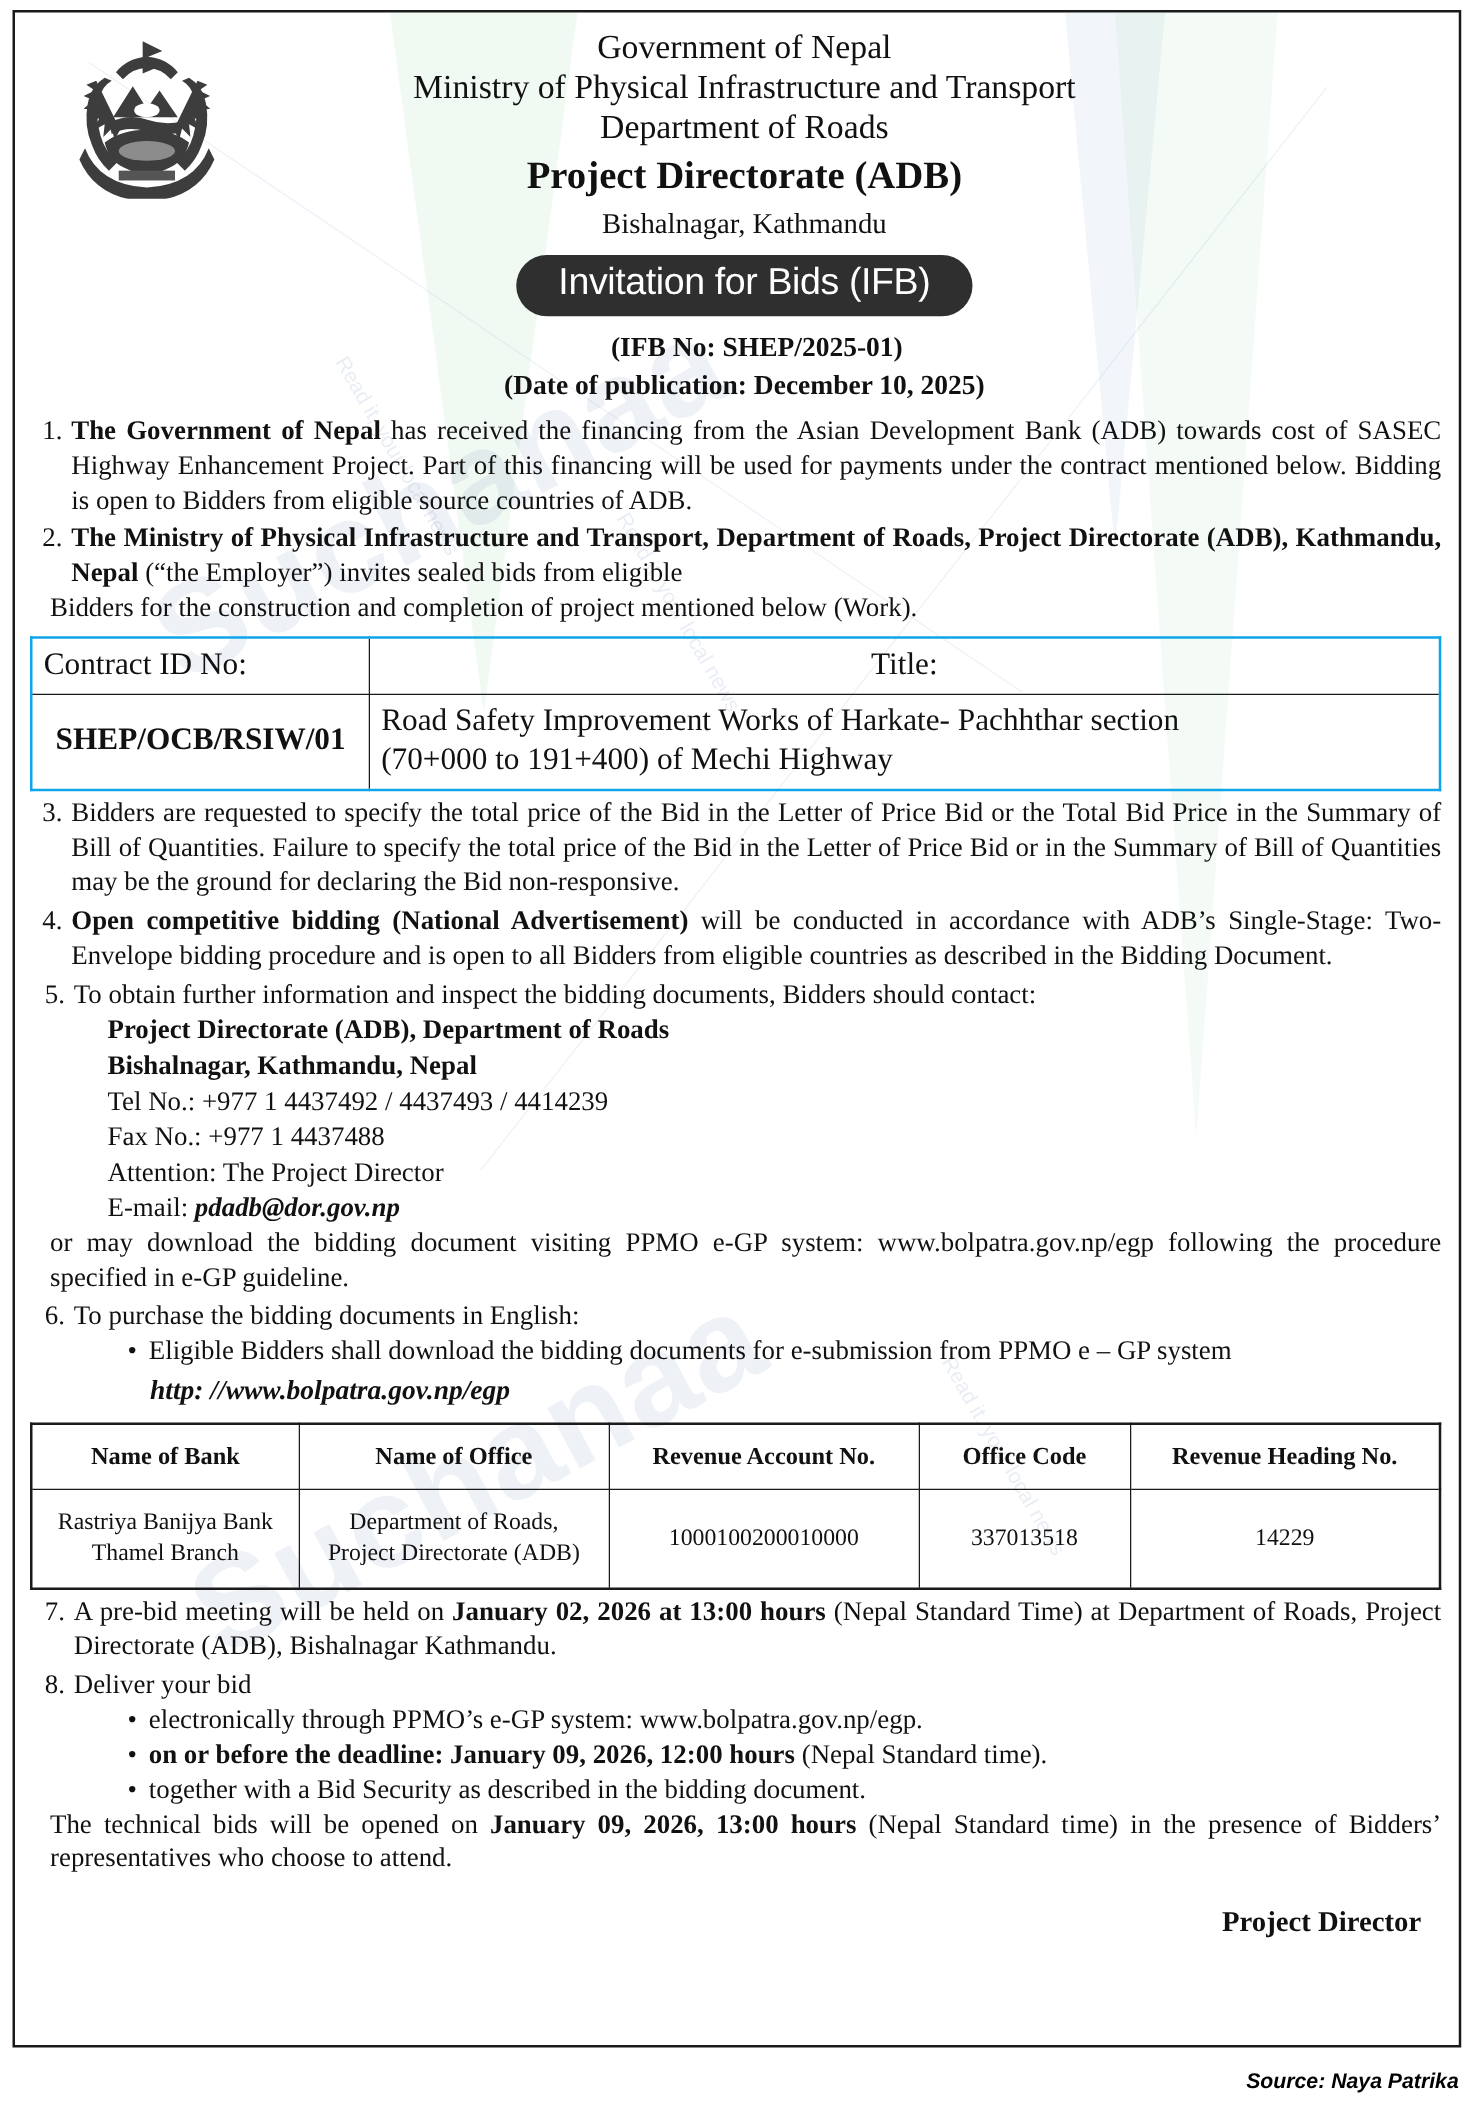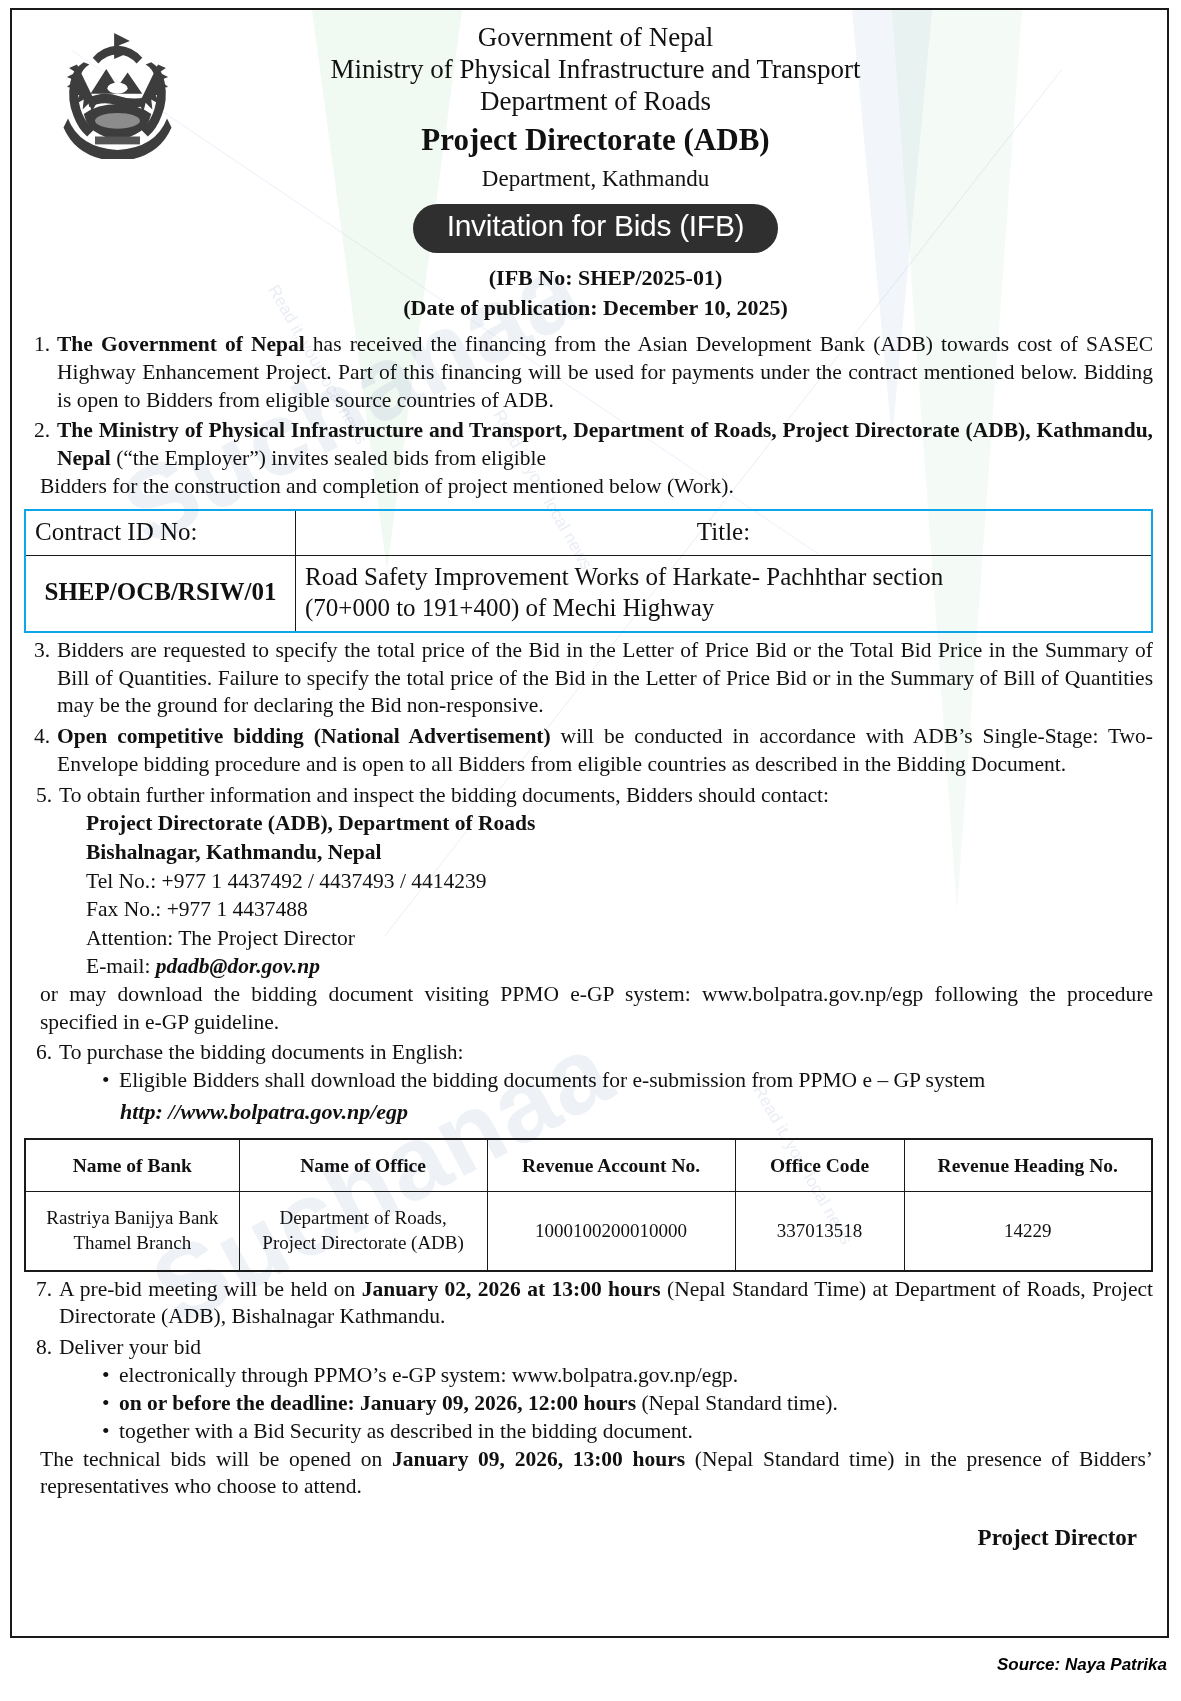--- a/index.html
+++ b/index.html
@@ -301,21 +301,21 @@
 
         <path d="M16 84 q10 26 44 28 q34 -2 44 -28 l4 8 q-12 28 -48 30 q-36 -2 -48 -30 z"></path>
         <rect x="40" y="100" width="40" height="7" fill="#555"></rect>
       </g>
     </svg>
 
     <div class="h-gov">Government of Nepal</div>
     <div class="h-min">Ministry of Physical Infrastructure and Transport</div>
     <div class="h-dor">Department of Roads</div>
     <div class="h-pd">Project Directorate (ADB)</div>
-    <div class="h-loc">Department, Kathmandu</div>
+    <div class="h-loc">Bishalnagar, Kathmandu</div>
 
     <div class="ifb-banner-wrap">
       <span class="ifb-banner">Invitation for Bids (IFB)</span>
     </div>
 
     <div class="ifb-no">(IFB No: SHEP/2025-01)</div>
     <div class="ifb-date">(Date of publication: December 10, 2025)</div>
   </div>
 
   <div class="body">

